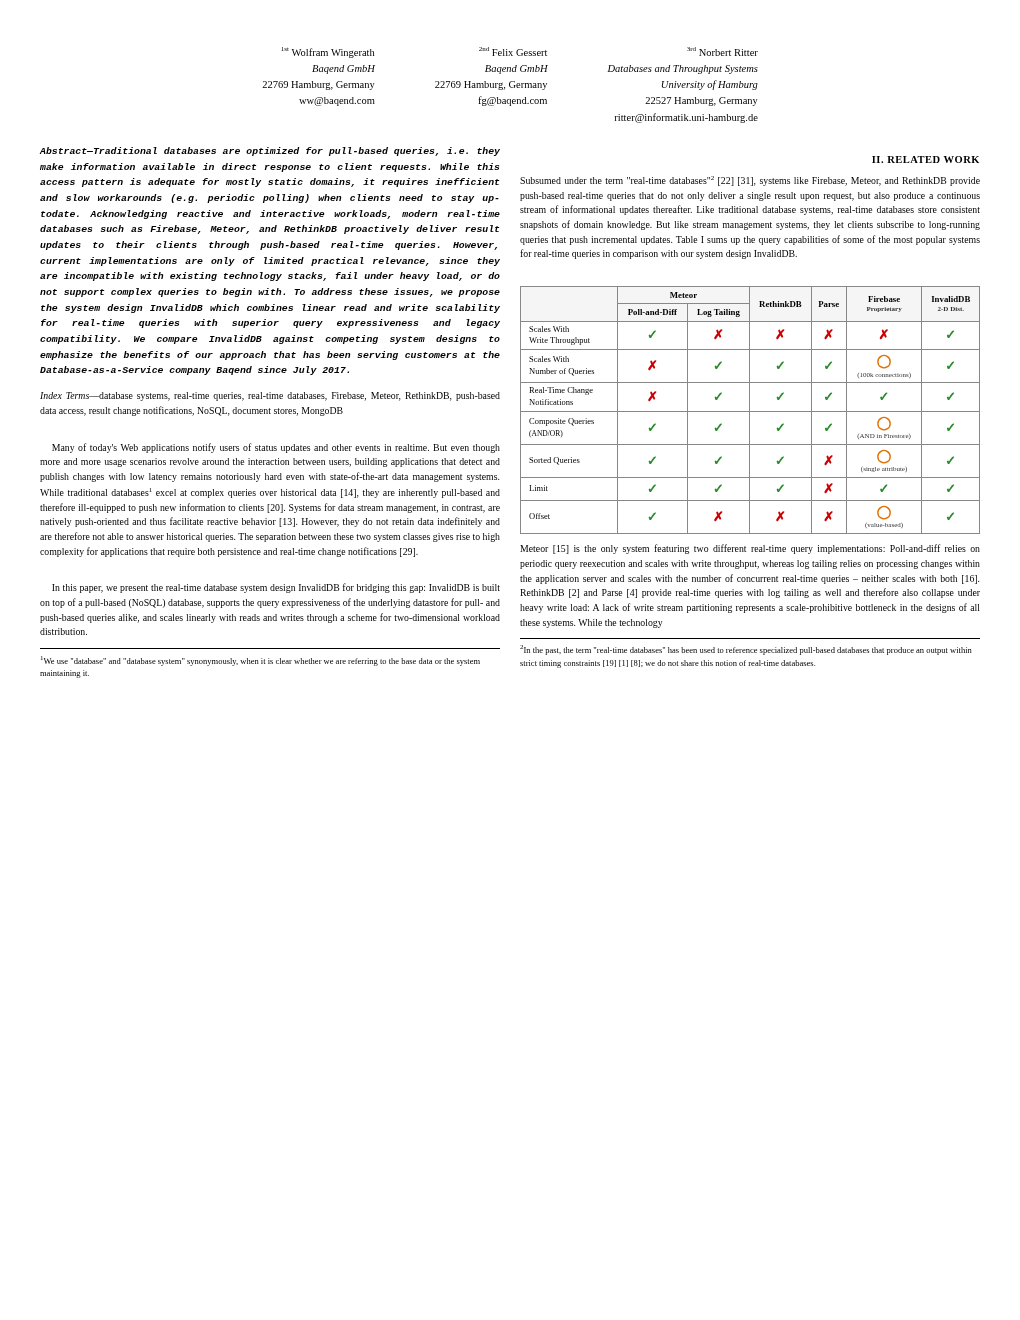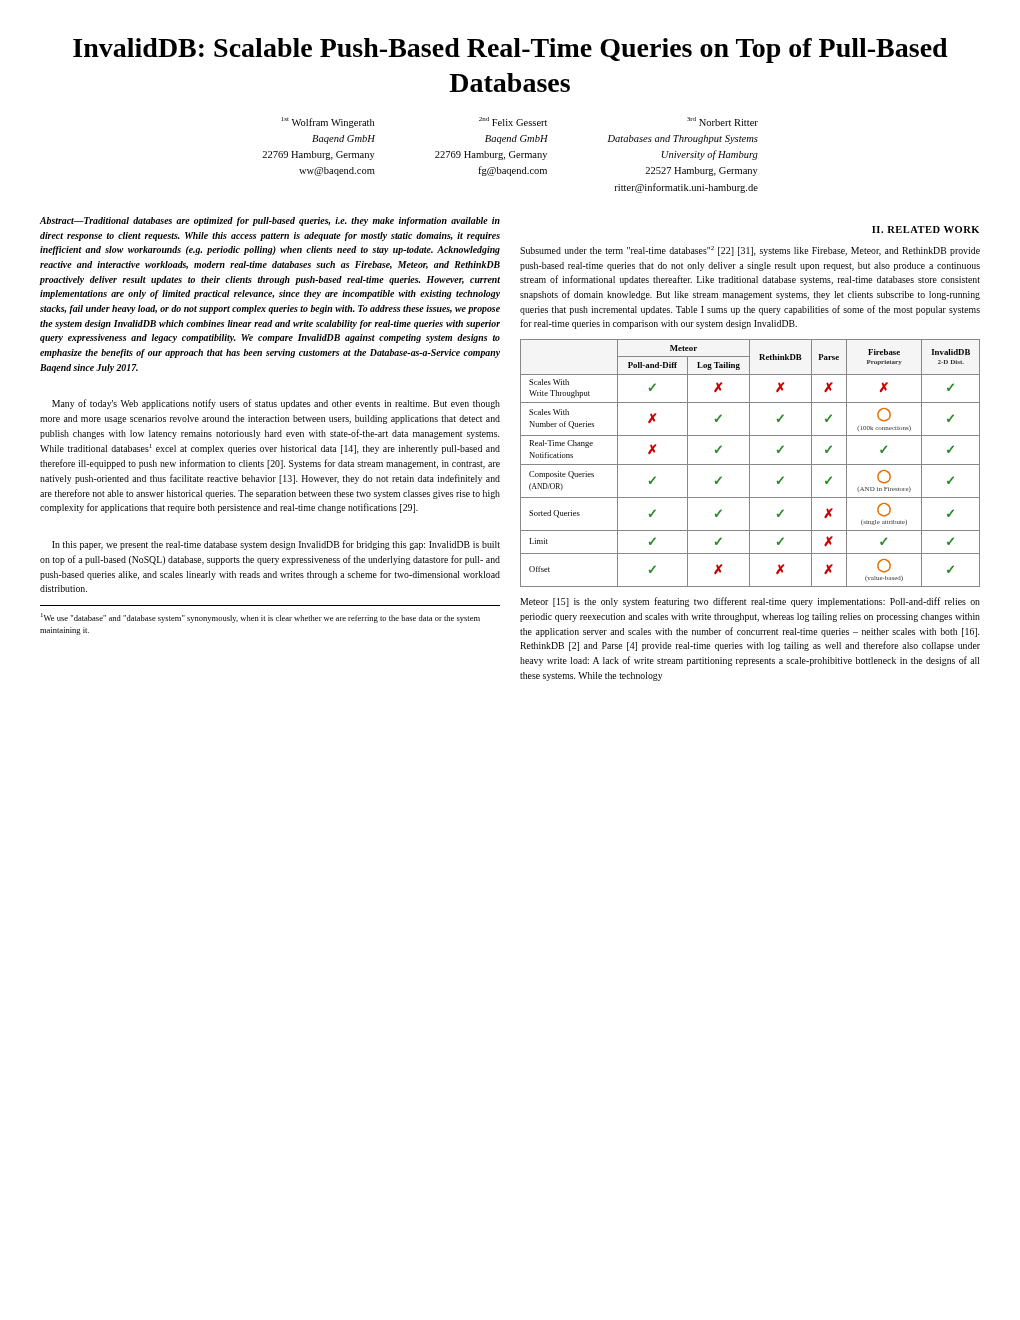--- a/index.html
+++ b/index.html
@@ -50,21 +50,21 @@
       flex: 1 1 0;
       font-size: 9.8px;
       line-height: 1.5;
     }
     .abstract-block {
       margin-bottom: 10px;
       text-align: justify;
       font-size: 9.8px;
       line-height: 1.5;
     }
-    .abstract-block b { font-style: italic; font-weight: bold; }
+    .abstract-block b { font-style: italic; font-weight: bold; font-family: Liberation Mono, monospace; }
     .section-heading-roman {
       text-align: right;
       font-size: 10.5px;
       font-weight: bold;
       text-transform: uppercase;
       letter-spacing: 0.5px;
       margin: 8px 0 5px 0;
     }
     .body-text {
       text-align: justify;
@@ -78,21 +78,21 @@
       border-top: 1px solid #000;
       margin-top: 8px;
       padding-top: 4px;
       line-height: 1.45;
     }
     
     .comparison-table {
       width: 100%;
       border-collapse: collapse;
       font-size: 8.8px;
-      margin: 7px 0 4px 0;
+      margin: 24px 0 4px 0;
     }
     .comparison-table th, .comparison-table td {
       border: 1px solid #888;
       text-align: center;
       padding: 2px 3px;
       line-height: 1.4;
       vertical-align: middle;
     }
     .comparison-table th {
       font-weight: bold;
@@ -127,21 +127,20 @@
       margin-top: 8px;
       padding-top: 3px;
       line-height: 1.45;
     }
     sup { font-size: 7px; vertical-align: super; }
   </style>
 </head>
 <body>
 
 <div class="title-section">
-  <div class="main-title">InvalidDB: Scalable Push-Based Real-Time Queries on Top of Pull-Based Databases</div>
 
   <div class="authors-row">
 
     <div class="author-block">
       <div><sup>1st</sup> Wolfram Wingerath</div>
       <div class="author-affil">Baqend GmbH</div>
       <div>22769 Hamburg, Germany</div>
       <div>ww@baqend.com</div>
     </div>
 
@@ -163,20 +162,23 @@
 </div>
 
 <div class="two-col">
 
   <div class="col-left">
 
     <div class="abstract-block">
       <b>Abstract</b><b>—Traditional databases are optimized for pull-based queries, i.e. they make information available in direct response to client requests. While this access pattern is adequate for mostly static domains, it requires inefficient and slow workarounds (e.g. periodic polling) when clients need to stay up-todate. Acknowledging reactive and interactive workloads, modern real-time databases such as Firebase, Meteor, and RethinkDB proactively deliver result updates to their clients through push-based real-time queries. However, current implementations are only of limited practical relevance, since they are incompatible with existing technology stacks, fail under heavy load, or do not support complex queries to begin with. To address these issues, we propose the system design InvalidDB which combines linear read and write scalability for real-time queries with superior query expressiveness and legacy compatibility. We compare InvalidDB against competing system designs to emphasize the benefits of our approach that has been serving customers at the Database-as-a-Service company Baqend since July 2017.</b>
     </div>
 
+    <div class="abstract-block">
+      <i>Index Terms</i>—database systems, real-time queries, real-time databases, Firebase, Meteor, RethinkDB, push-based data access, result change notifications, NoSQL, document stores, MongoDB
+    </div>
 
 
     <div class="body-text indent">
       Many of today's Web applications notify users of status updates and other events in realtime. But even though more and more usage scenarios revolve around the interaction between users, building applications that detect and publish changes with low latency remains notoriously hard even with state-of-the-art data management systems. While traditional databases<sup>1</sup> excel at complex queries over historical data [14], they are inherently pull-based and therefore ill-equipped to push new information to clients [20]. Systems for data stream management, in contrast, are natively push-oriented and thus facilitate reactive behavior [13]. However, they do not retain data indefinitely and are therefore not able to answer historical queries. The separation between these two system classes gives rise to high complexity for applications that require both persistence and real-time change notifications [29].
     </div>
 
     <div class="body-text indent">
       In this paper, we present the real-time database system design InvalidDB for bridging this gap: InvalidDB is built on top of a pull-based (NoSQL) database, supports the query expressiveness of the underlying datastore for pull- and push-based queries alike, and scales linearly with reads and writes through a scheme for two-dimensional workload distribution.
     </div>
 
@@ -281,15 +283,18 @@
           <td><span class="check-green">✓</span></td>
         </tr>
       </tbody>
     </table>
 
 
     <div class="col-right-body" style="margin-top:8px;">
       <p>Meteor [15] is the only system featuring two different real-time query implementations: Poll-and-diff relies on periodic query reexecution and scales with write throughput, whereas log tailing relies on processing changes within the application server and scales with the number of concurrent real-time queries – neither scales with both [16]. RethinkDB [2] and Parse [4] provide real-time queries with log tailing as well and therefore also collapse under heavy write load: A lack of write stream partitioning represents a scale-prohibitive bottleneck in the designs of all these systems. While the technology</p>
     </div>
 
+    <div class="footnote-right">
+      <sup>2</sup>In the past, the term "real-time databases" has been used to reference specialized pull-based databases that produce an output within strict timing constraints [19] [1] [8]; we do not share this notion of real-time databases.
+    </div>
 
   </div>
 </div>
 
 </body></html>

